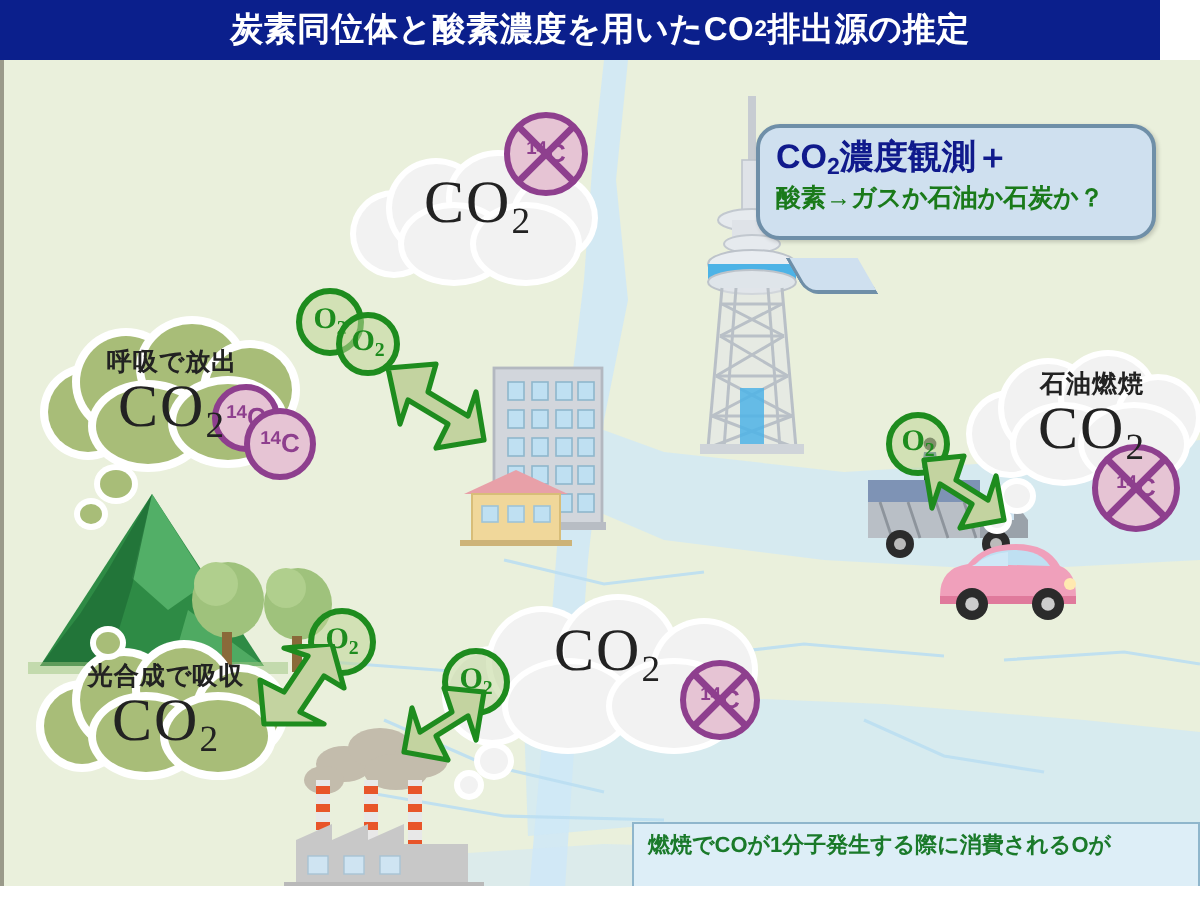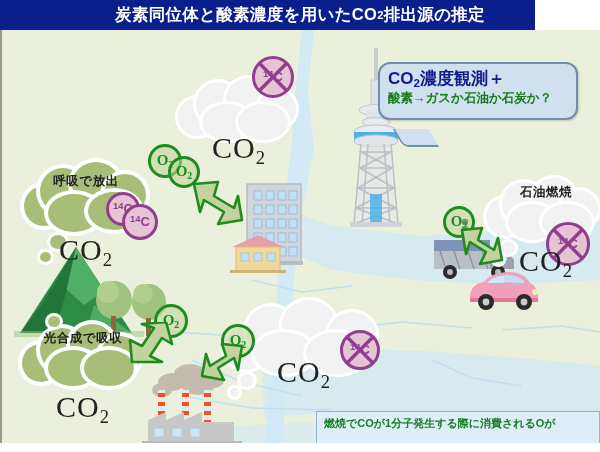--- a/index.html
+++ b/index.html
@@ -5,23 +5,22 @@
   html,body{margin:0;padding:0;}
   body{
     width:600px;height:452px;overflow:hidden;
     font-family:"Liberation Sans","DejaVu Sans",sans-serif;
     background:#ffffff;
   }
   #page{position:relative;width:600px;height:452px;overflow:hidden;background:#fff;}
 
   
   .titlebar{
-    position:absolute;left:0;top:0;width:515px;height:30px;
+    position:absolute;left:0;top:0;width:580px;height:30px;
     background:#0b1f8c;
-    padding-left:20px;
   }
   .titlebar .ttext{
     position:absolute;left:0;top:0;width:600px;height:30px;
     display:flex;align-items:center;justify-content:center;
     color:#ffffff;font-weight:bold;font-size:16.5px;letter-spacing:.3px;
     white-space:nowrap;
   }
   .sub{font-size:.68em;vertical-align:-0.28em;}
 
   
@@ -37,21 +36,21 @@
   
   .cloud{position:absolute;}
   .cloud .blob{position:absolute;border-radius:50%;}
   .cloud-white .blob{background:#f2f2f2;box-shadow:0 0 0 3px #ffffff;}
   .cloud-green .blob{background:#a8bd78;box-shadow:0 0 0 4px #ffffff;}
   .cloud-label{
     position:absolute;z-index:5;text-align:center;white-space:nowrap;
     color:#222;line-height:1.05;
   }
   .cloud-label .cap{display:block;font-size:12.5px;font-weight:bold;letter-spacing:.5px;}
-  .cloud-label .co2{display:block;font-size:30px;font-weight:normal;font-family:"Liberation Serif","DejaVu Serif",serif;letter-spacing:1px;margin-top:46px;}
+  .cloud-label .co2{display:block;font-size:30px;font-weight:normal;font-family:"Liberation Serif","DejaVu Serif",serif;letter-spacing:1px;}
   .cloud-label .co2 .sub{font-size:.62em;vertical-align:-0.3em;}
   .tail{position:absolute;border-radius:50%;background:#f2f2f2;box-shadow:0 0 0 3px #fff;}
   .tail-g{position:absolute;border-radius:50%;background:#a8bd78;box-shadow:0 0 0 3px #fff;}
 
   
   .badge{
     position:absolute;border-radius:50%;
     display:flex;align-items:center;justify-content:center;
     font-weight:bold;box-sizing:border-box;
   }

